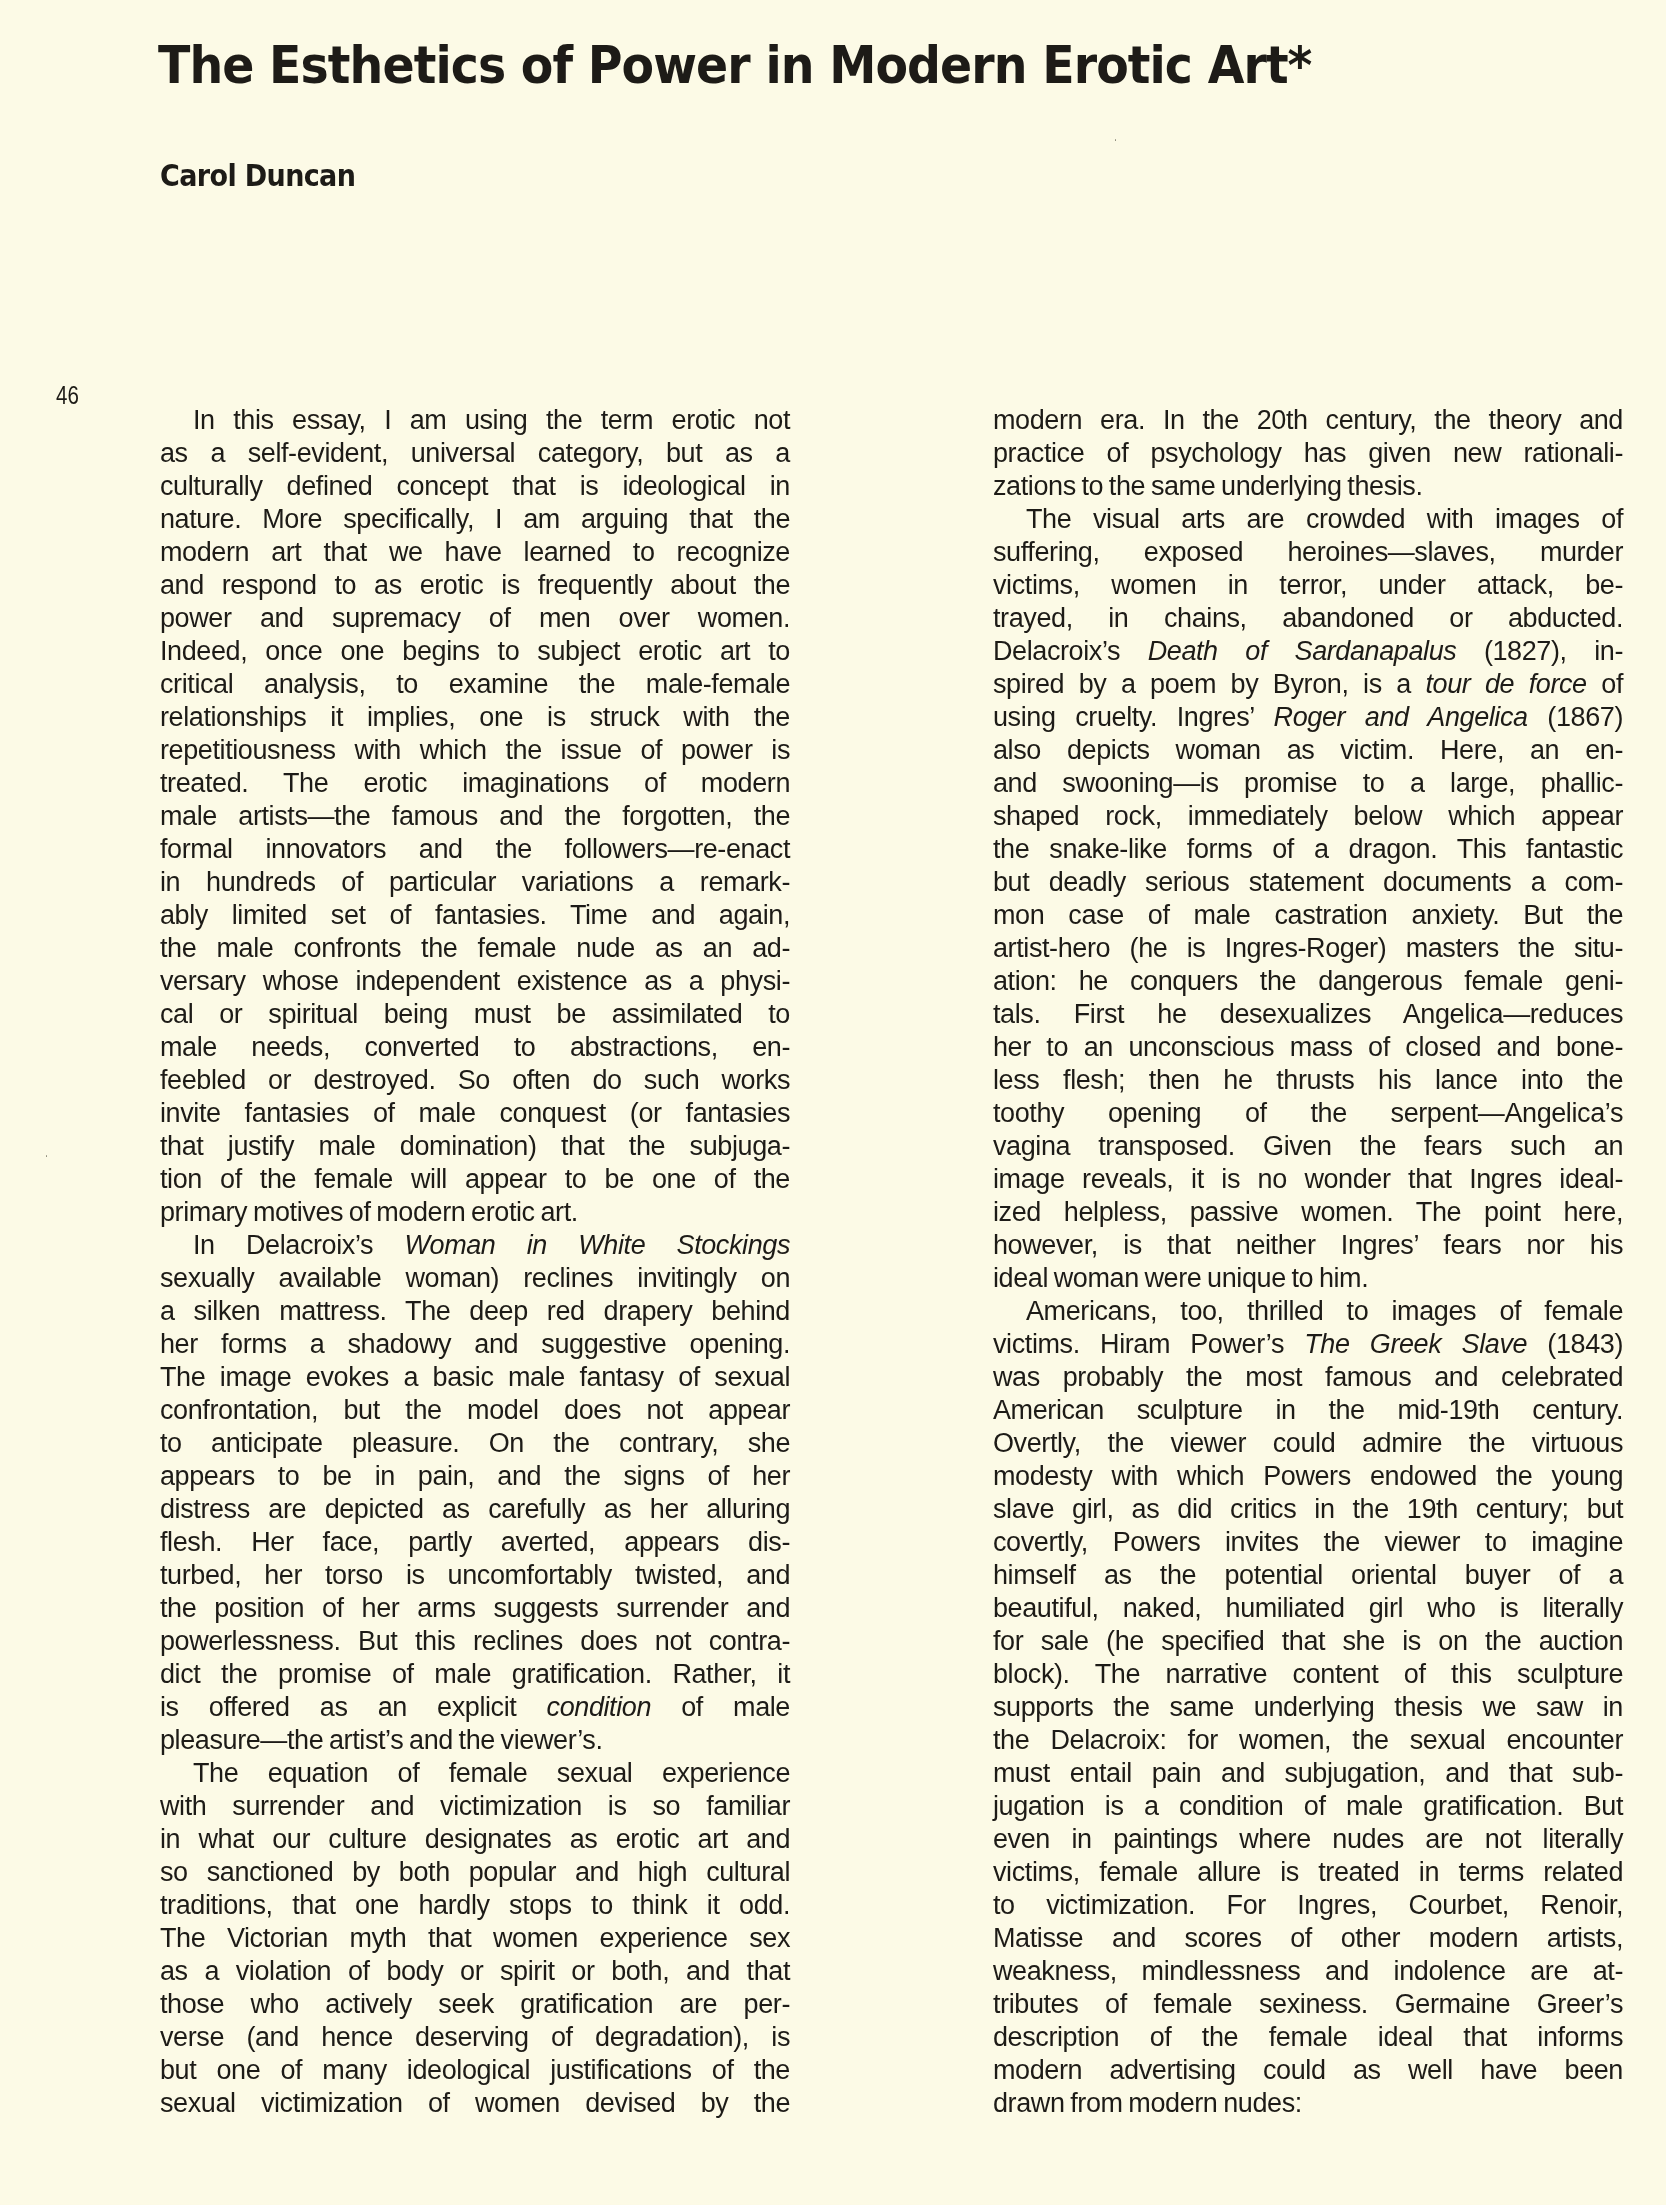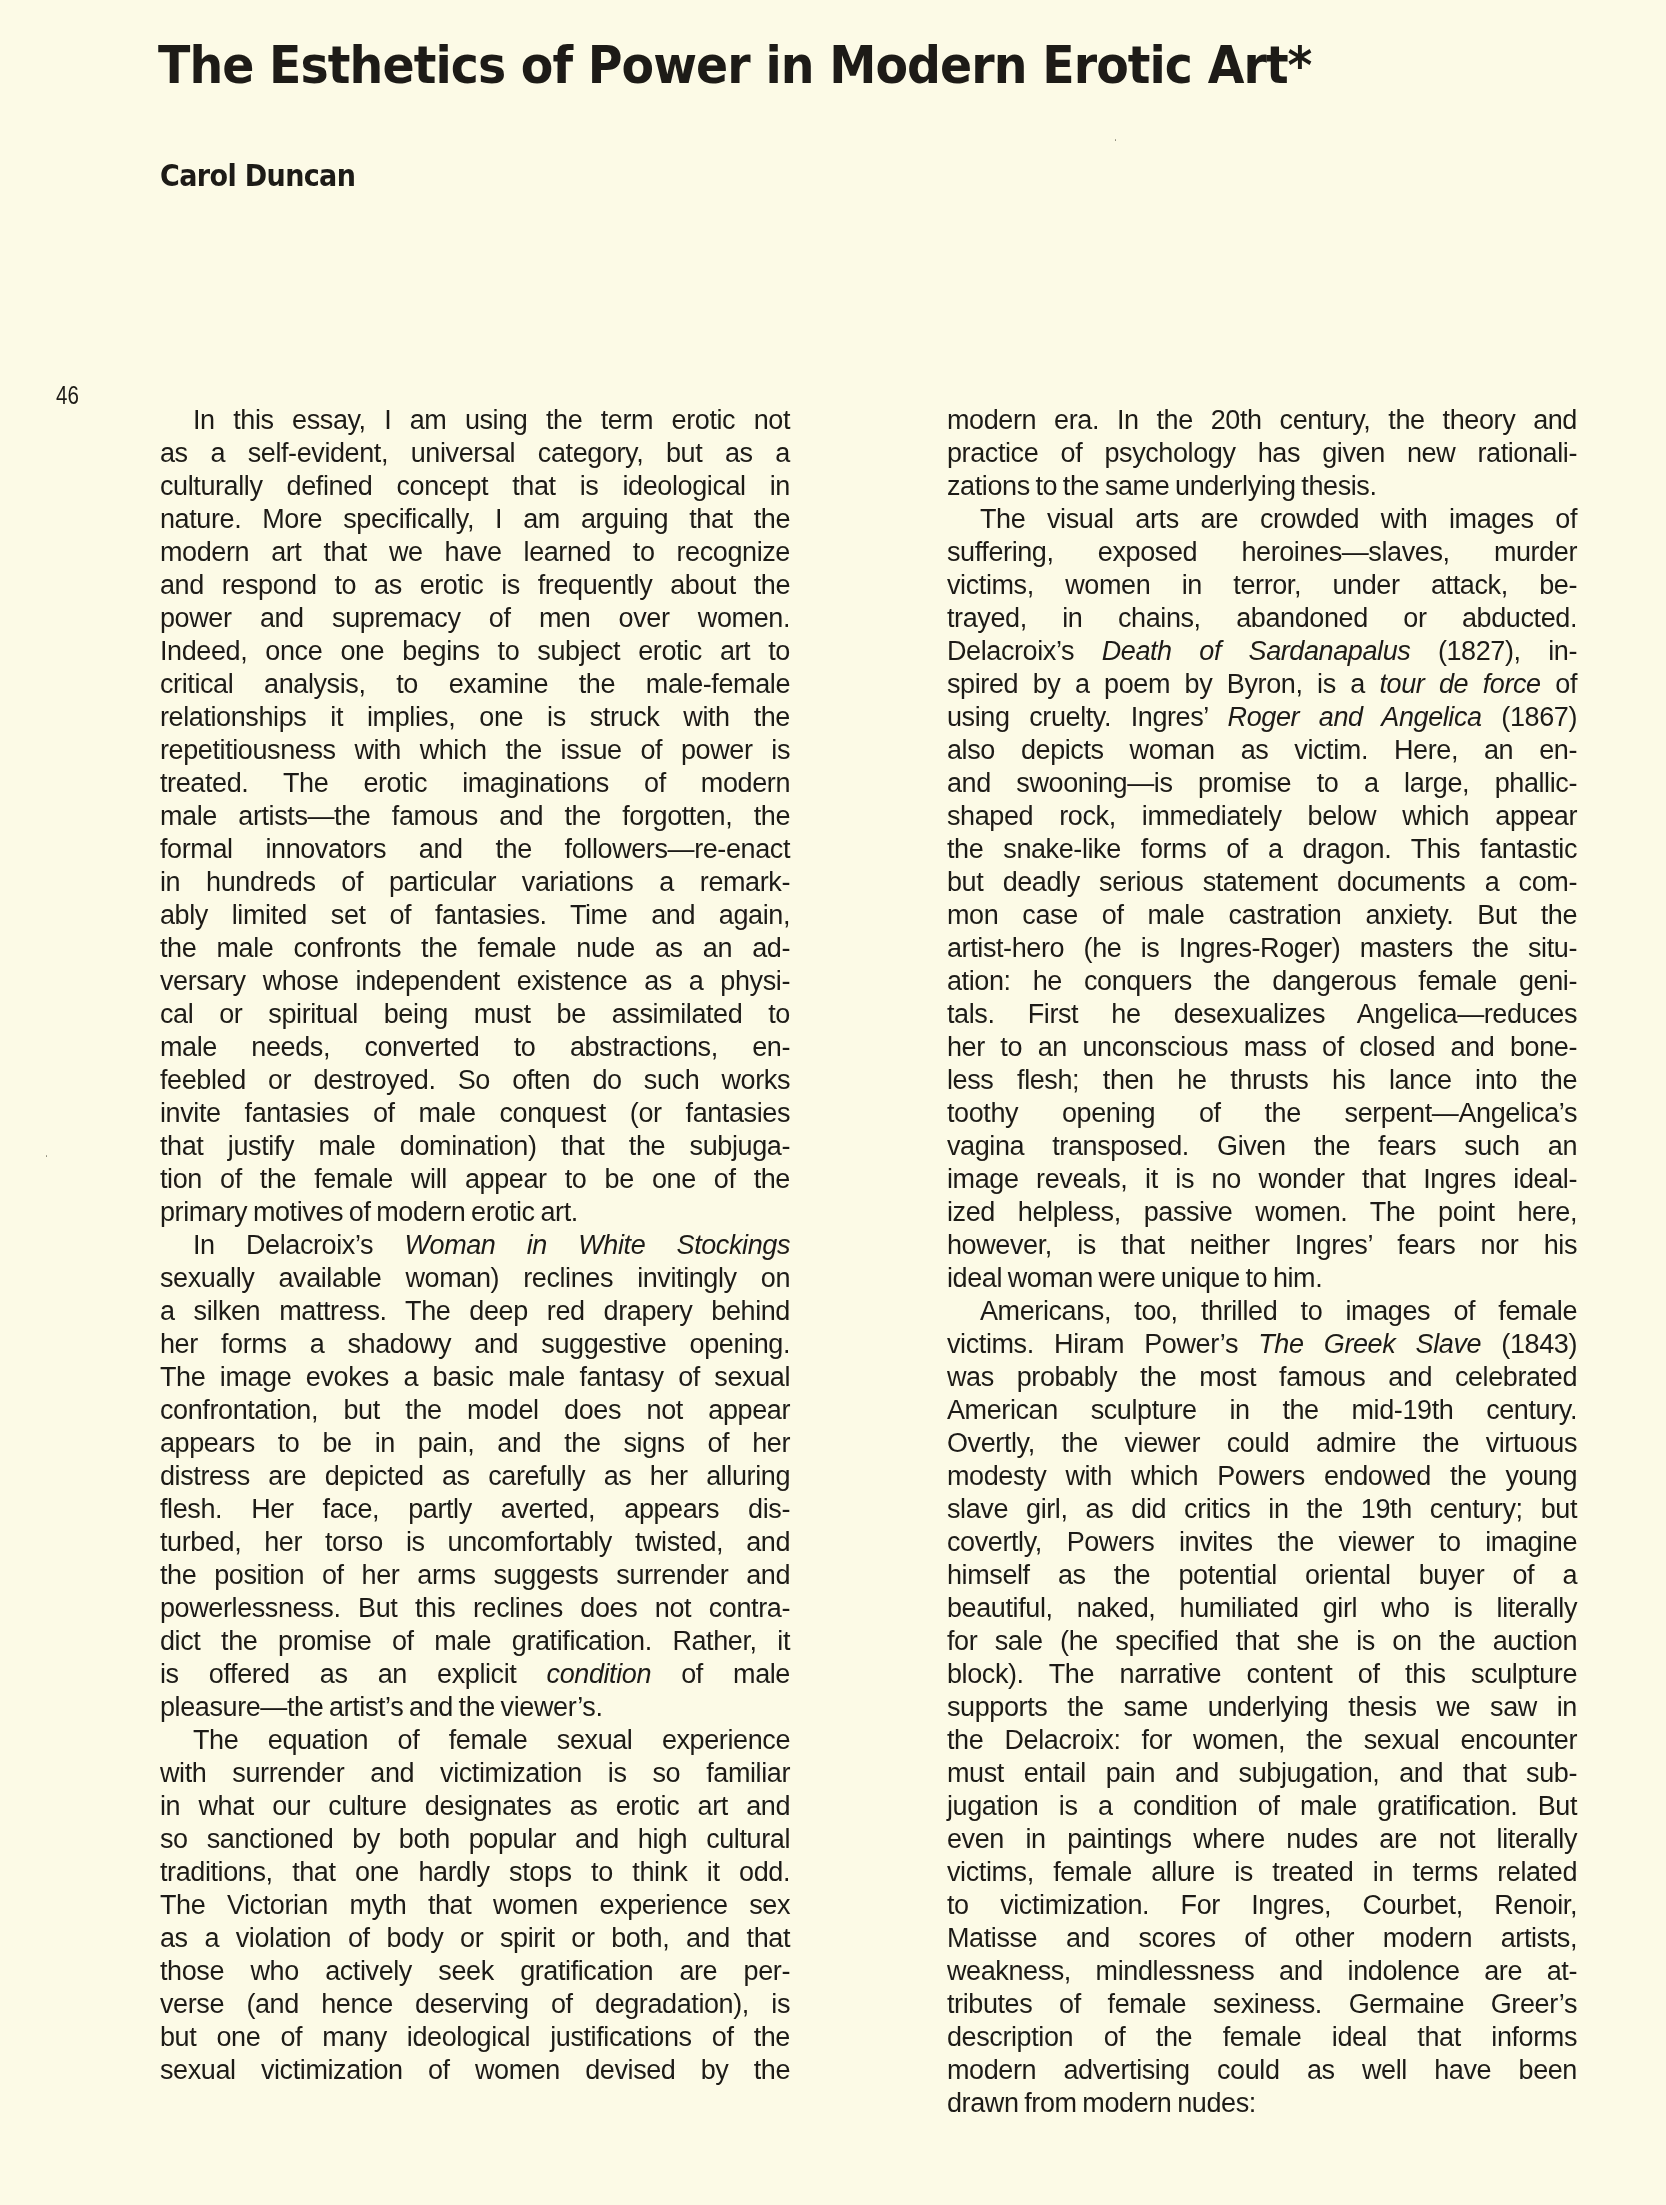--- a/index.html
+++ b/index.html
@@ -25,21 +25,21 @@
     white-space: nowrap;
   }
   .page-number {
     position: absolute; left: 56px; top: 381px;
     font-size: 25px; transform: scaleX(0.82); transform-origin: left top;
   }
   .column {
     position: absolute; top: 404px;
   }
   .col-left { left: 160px; width: 630px; }
-  .col-right { left: 947px; width: 630px; }
+  .col-right { left: 993px; width: 630px; }
   .line {
     height: 33px; line-height: 33px;
     font-size: 27px;
     white-space: nowrap;
     text-align: justify; text-align-last: justify;
     letter-spacing: -0.4px;
     word-spacing: -1.4px;
   }
   .line.indent { padding-left: 33px; }
   .line.last { text-align: left; text-align-last: left; }
@@ -79,20 +79,21 @@
     <div class="line"><span class="line-inner"><span>invite fantasies of male conquest (or fantasies</span></span></div>
     <div class="line"><span class="line-inner"><span>that justify male domination) that the subjuga-</span></span></div>
     <div class="line"><span class="line-inner"><span>tion of the female will appear to be one of the</span></span></div>
     <div class="line last"><span class="line-inner"><span>primary motives of modern erotic art.</span></span></div>
     <div class="line indent"><span class="line-inner"><span>In Delacroix’s </span><span class="it">Woman in White Stockings</span></span></div>
     <div class="line"><span class="line-inner"><span>sexually available woman) reclines invitingly on</span></span></div>
     <div class="line"><span class="line-inner"><span>a silken mattress. The deep red drapery behind</span></span></div>
     <div class="line"><span class="line-inner"><span>her forms a shadowy and suggestive opening.</span></span></div>
     <div class="line"><span class="line-inner"><span>The image evokes a basic male fantasy of sexual</span></span></div>
     <div class="line"><span class="line-inner"><span>confrontation, but the model does not appear</span></span></div>
+    <div class="line"><span class="line-inner"><span>to anticipate pleasure. On the contrary, she</span></span></div>
     <div class="line"><span class="line-inner"><span>appears to be in pain, and the signs of her</span></span></div>
     <div class="line"><span class="line-inner"><span>distress are depicted as carefully as her alluring</span></span></div>
     <div class="line"><span class="line-inner"><span>flesh. Her face, partly averted, appears dis-</span></span></div>
     <div class="line"><span class="line-inner"><span>turbed, her torso is uncomfortably twisted, and</span></span></div>
     <div class="line"><span class="line-inner"><span>the position of her arms suggests surrender and</span></span></div>
     <div class="line"><span class="line-inner"><span>powerlessness. But this reclines does not contra-</span></span></div>
     <div class="line"><span class="line-inner"><span>dict the promise of male gratification. Rather, it</span></span></div>
     <div class="line"><span class="line-inner"><span>is offered as an explicit </span><span class="it">condition</span><span> of male</span></span></div>
     <div class="line last"><span class="line-inner"><span>pleasure—the artist’s and the viewer’s.</span></span></div>
     <div class="line indent"><span class="line-inner"><span>The equation of female sexual experience</span></span></div>

